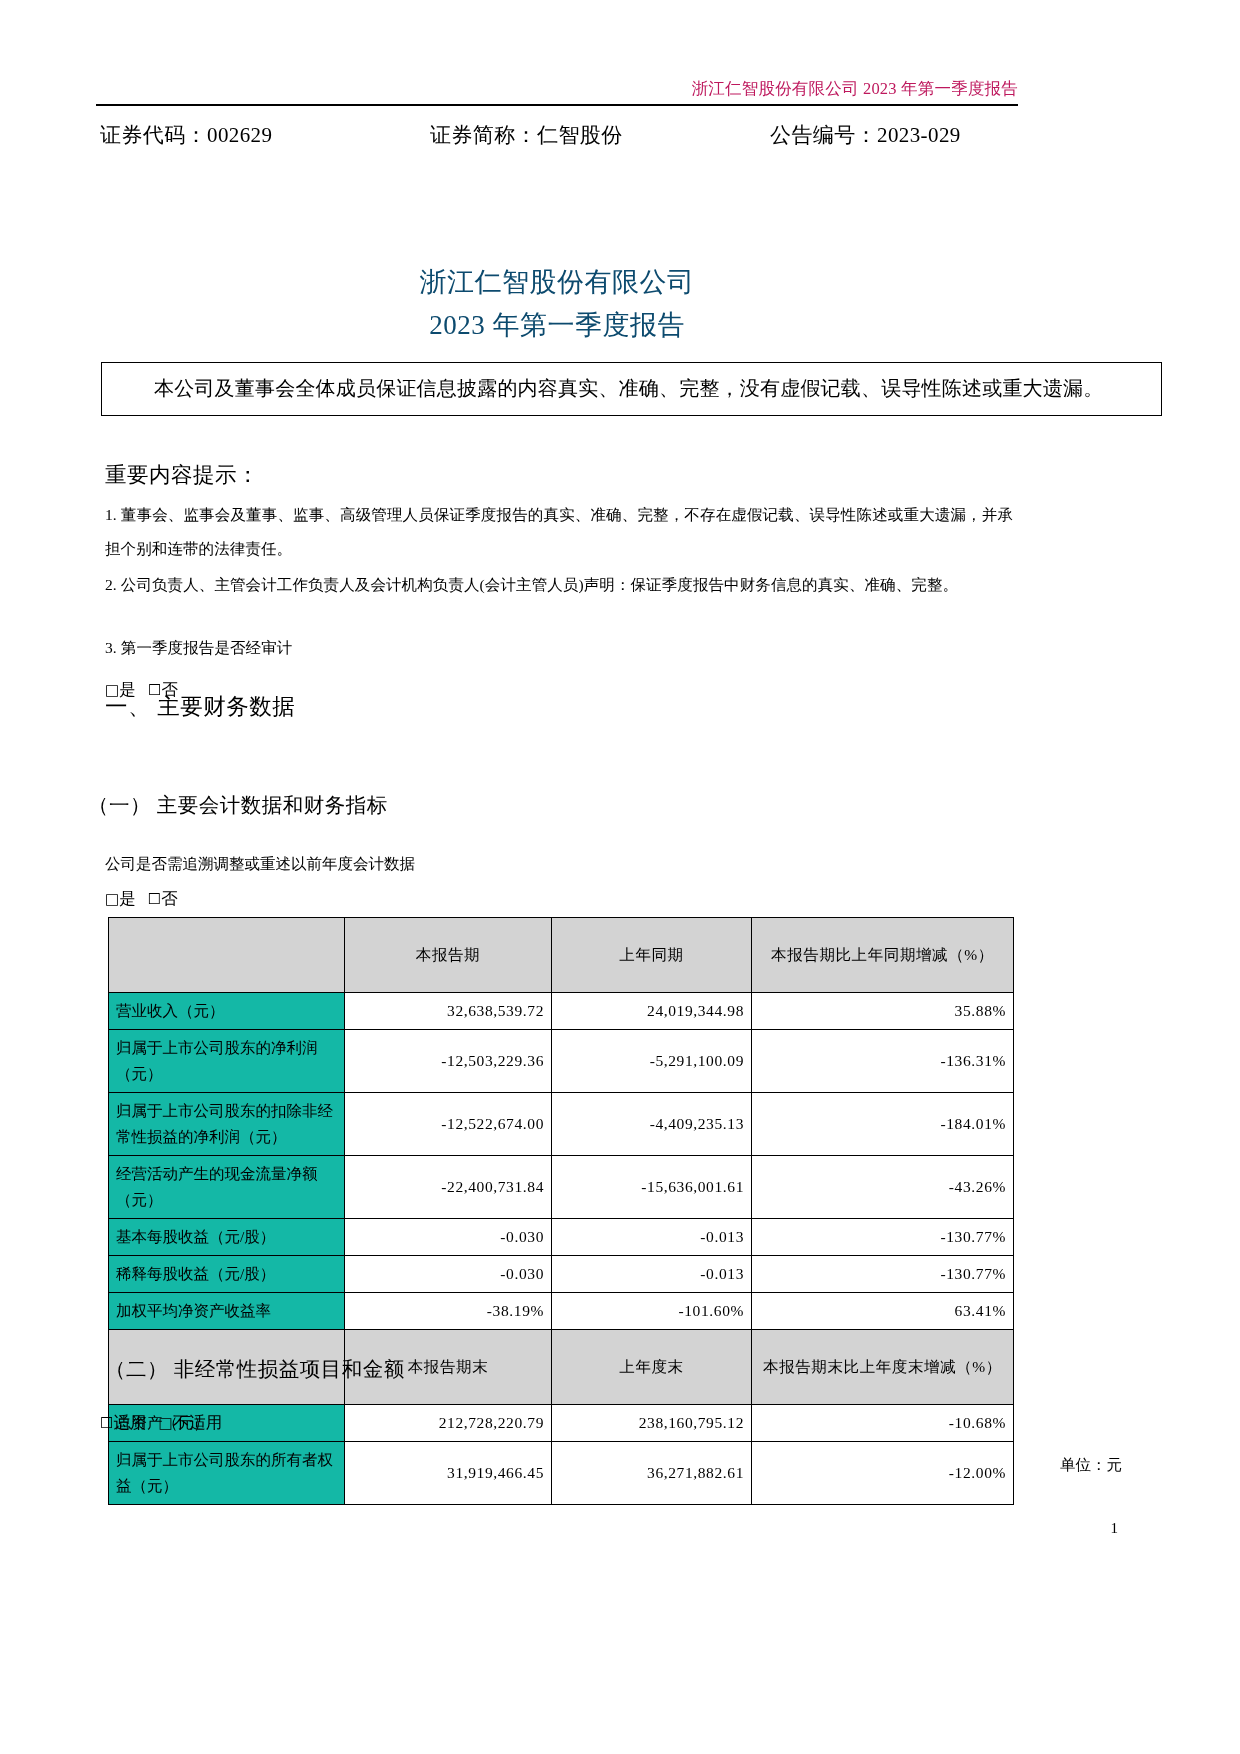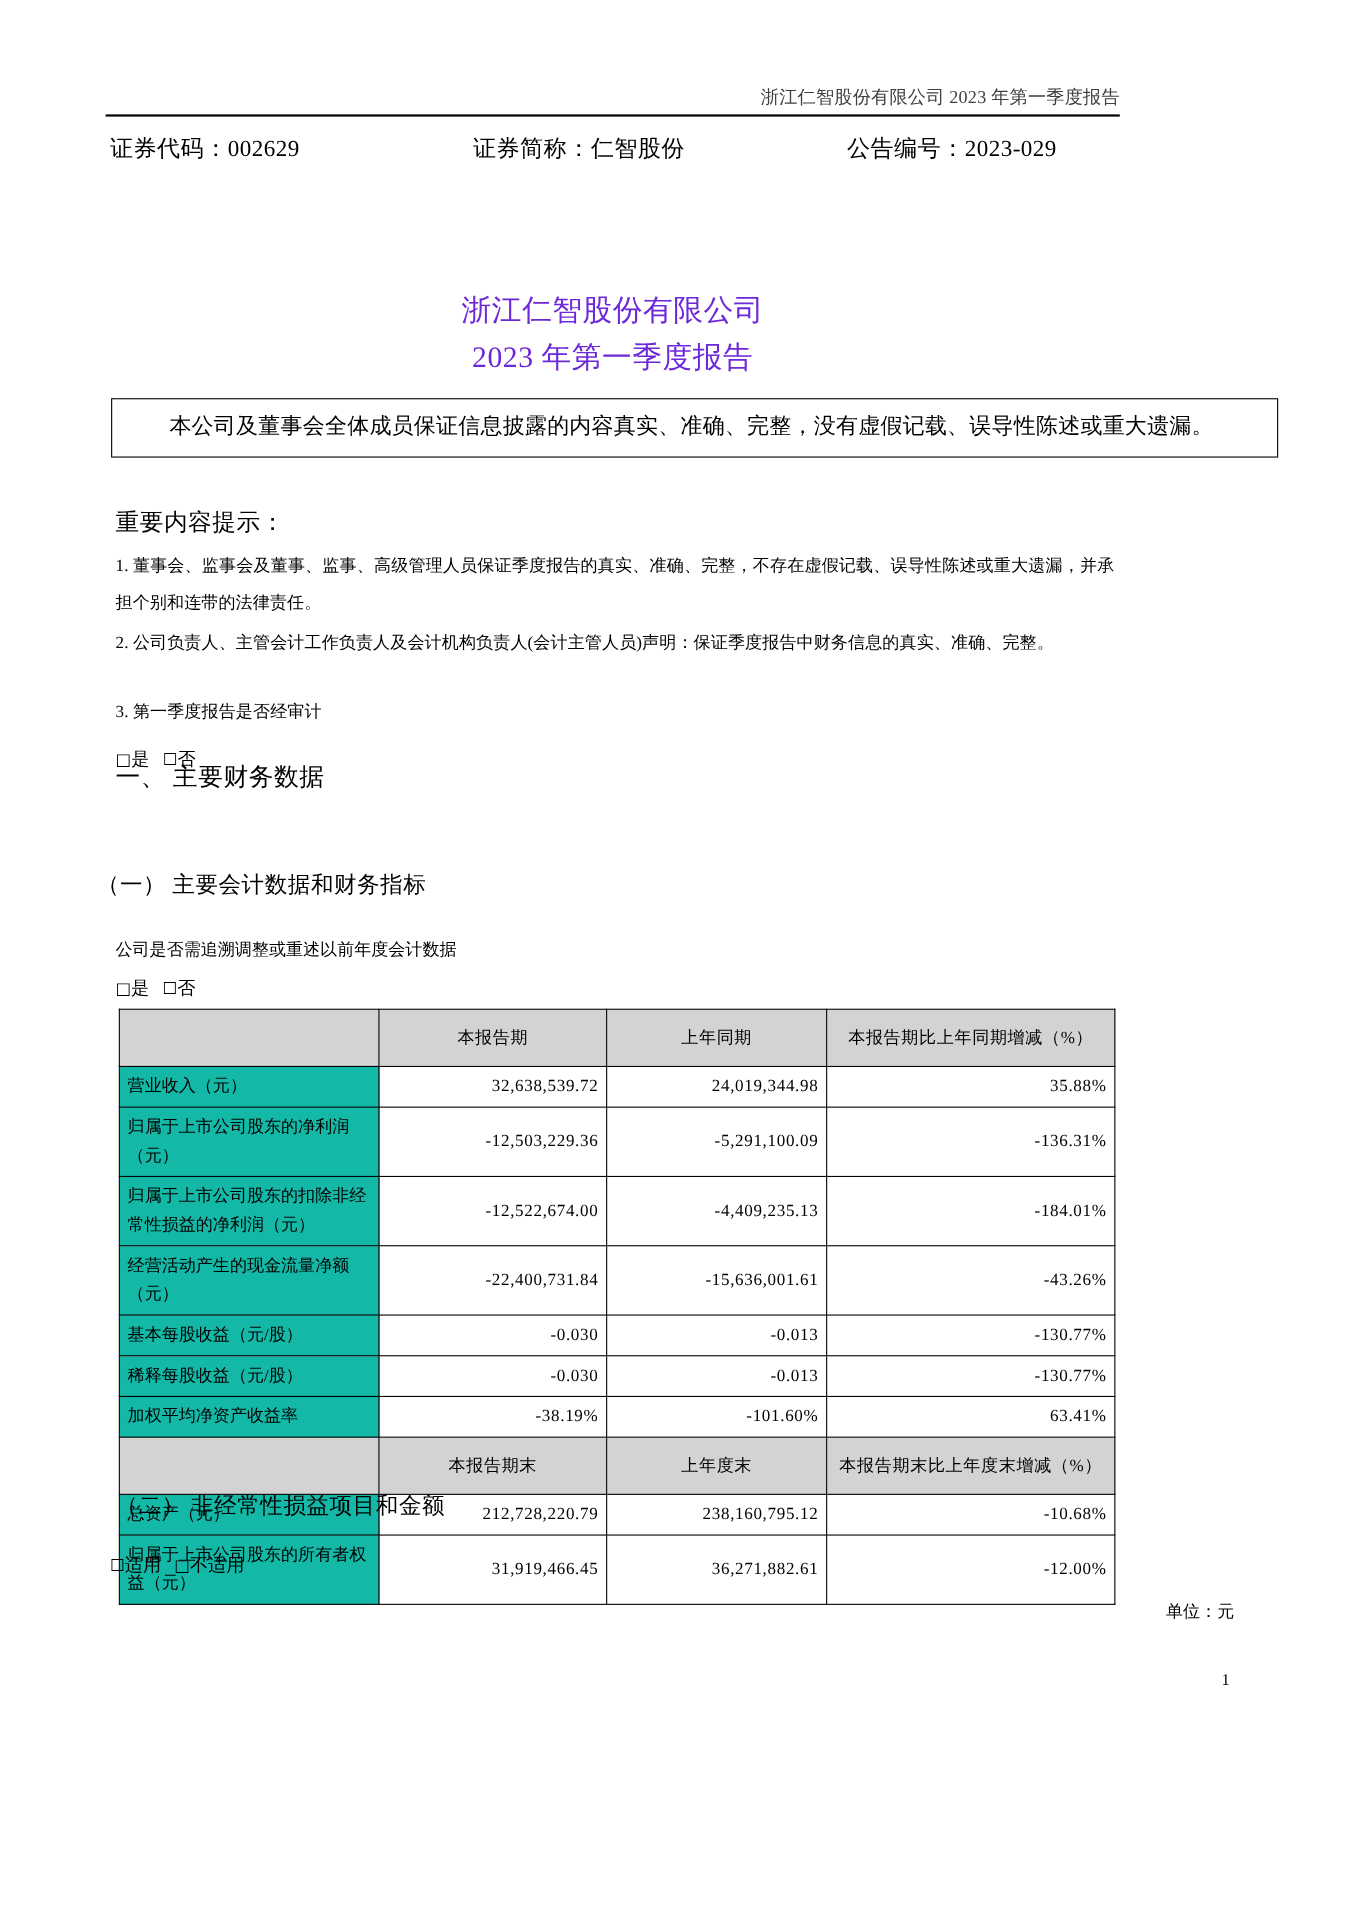--- a/index.html
+++ b/index.html
@@ -23,21 +23,21 @@
 
   
   .run-header {
     position: absolute;
     left: 96px;
     top: 78px;
     width: 922px;
     text-align: right;
     font-size: 16.5px;
     line-height: 22px;
-    color: #404040;
+    color: #be185d;
     letter-spacing: 0.2px;
   }
   .header-rule {
     position: absolute;
     left: 96px;
     top: 104px;
     width: 922px;
     height: 2px;
     background: #000;
   }
@@ -57,21 +57,21 @@
   .code-line .c2 { width: 340px; }
   .code-line .c3 { width: 248px; text-align: left; }
 
   
   .doc-title {
     position: absolute;
     left: 96px;
     top: 261px;
     width: 922px;
     text-align: center;
-    color: #6d28d9;
+    color: #0c4a6e;
     font-size: 27px;
     line-height: 43px;
     font-weight: 400;
     letter-spacing: 0.5px;
   }
   .doc-title .t2 { display: block; }
 
   
   .statement-box {
     position: absolute;
@@ -141,21 +141,21 @@
     font-weight: normal;
     vertical-align: middle;
   }
   table.fin .c-label { width: 236px; background: #14b8a6; text-align: left; line-height: 26px; }
   table.fin .c-num   { width: 207px; text-align: right; font-family: "Liberation Serif", serif; letter-spacing: 0.6px;}
   table.fin .c-num2  { width: 200px; text-align: right; letter-spacing: 0.6px;}
   table.fin .c-pct   { width: 262px; text-align: right; letter-spacing: 0.6px;}
   table.fin tr.hdr td {
     background: #d3d3d3;
     text-align: center;
-    height: 52px;
+    height: 75px;
   }
   table.fin tr.hdr td.c-label { text-align: center; }
 
   
   #h2-sub2 {
     position: absolute;
     left: 105px;
     top: 1354px;
     font-size: 20.5px;
   }

